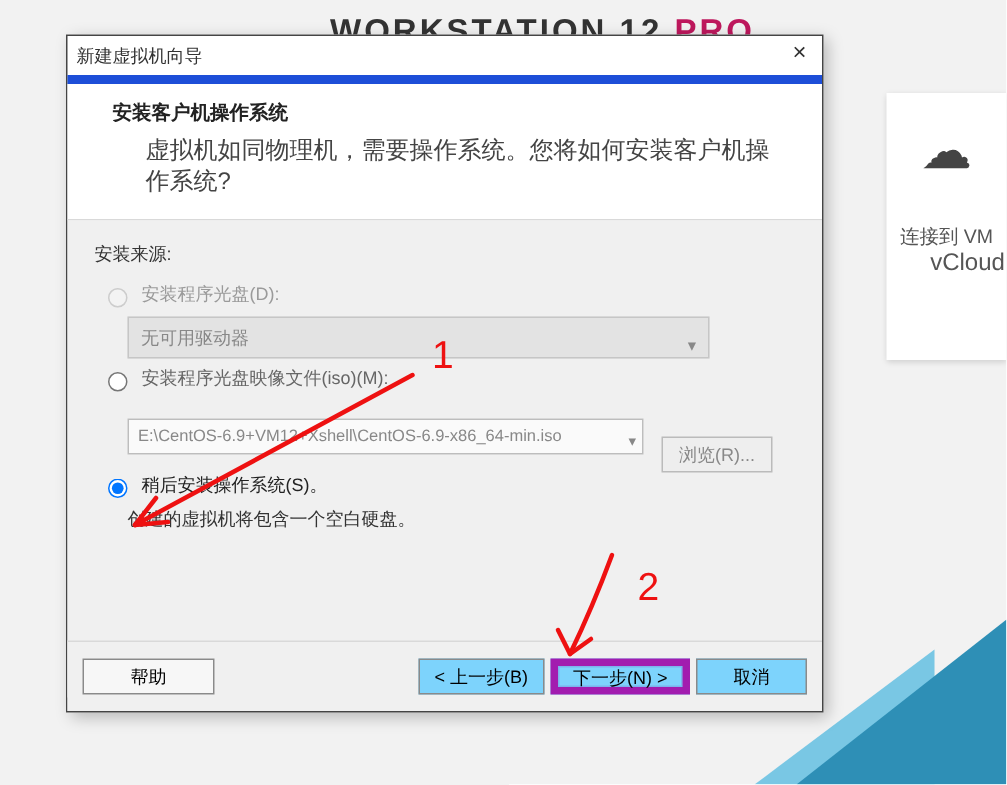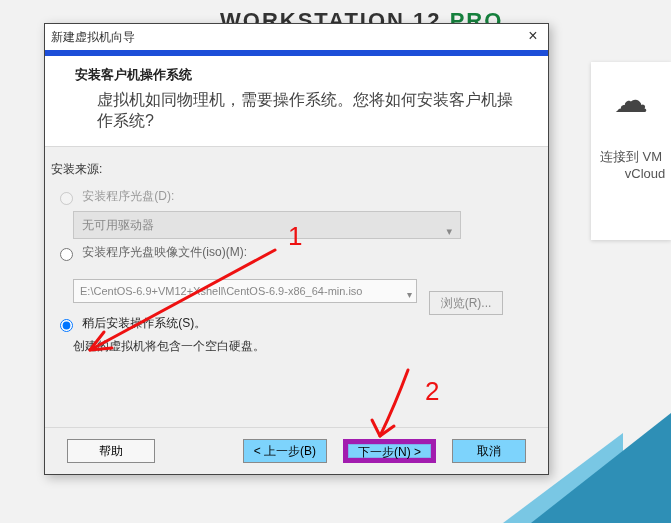--- a/index.html
+++ b/index.html
@@ -1,45 +1,45 @@
 <!DOCTYPE html>
 <html><head>
 <meta charset="utf-8">
 <style>
   html,body{margin:0;padding:0;font-family:"Microsoft YaHei","Segoe UI",Arial,sans-serif;font-size:12px;background:#fff;}
   .stage{position:relative;width:671px;height:523px;overflow:hidden;background:#f2f2f2;}
   .bg-title{position:absolute;top:8px;left:220px;color:#333;font-size:22px;font-weight:700;letter-spacing:2px;}
-  .bg-title .pro{color:#15803d;}
+  .bg-title .pro{color:#be185d;}
   .side-card{position:absolute;right:0;top:62px;width:80px;height:160px;background:#fff;box-shadow:0 1px 4px rgba(0,0,0,.15);text-align:center;padding-top:18px;color:#555;}
   .side-card .cloud{font-size:34px;color:#444;}
   .side-card .l1{margin-top:28px;font-size:13px;}
-  .side-card .l2{font-size:13px;margin-left:28px;}
+  .side-card .l2{font-size:16px;margin-left:28px;}
   .bg-tri{position:absolute;right:0;bottom:0;width:0;height:0;border-right:140px solid #2e8fb6;border-top:110px solid transparent;}
   .bg-tri2{position:absolute;right:48px;bottom:0;width:0;height:0;border-right:120px solid #64c0e2;border-top:90px solid transparent;opacity:.85;}
 
   .dialog{position:absolute;left:44px;top:23px;width:503px;height:450px;background:#fff;border:1px solid #444;box-shadow:3px 3px 10px rgba(0,0,0,.25);}
   .titlebar{height:26px;line-height:26px;padding:0 6px;border-bottom:6px solid #1d4ed8;font-size:12px;color:#333;position:relative;}
   .titlebar .close{position:absolute;right:6px;top:4px;width:18px;height:18px;line-height:16px;text-align:center;font-size:16px;color:#333;cursor:pointer;}
   .header{background:#fff;padding:10px 34px 14px 30px;border-bottom:1px solid #d9d9d9;}
   .header .h1{font-weight:700;font-size:13px;color:#222;}
   .header .h2{margin-top:6px;margin-left:22px;color:#444;font-size:16px;}
-  .body{background:#f0f0f0;padding:12px 18px 8px 6px;height:318px;box-sizing:border-box;position:relative;}
+  .body{background:#f0f0f0;padding:12px 18px 8px 18px;height:318px;box-sizing:border-box;position:relative;}
   .sect-label{color:#333;margin:2px 0 10px 0;}
   .opt{margin:6px 0 4px 4px;color:#666;}
   .opt input[type=radio]{vertical-align:middle;margin-right:6px;}
   .opt.disabled{color:#9a9a9a;}
   .dropdown{margin:6px 0 5px 22px;width:370px;height:26px;background:#e3e3e3;border:1px solid #c6c6c6;line-height:26px;padding:0 8px;color:#888;position:relative;}
   .dropdown .chev{position:absolute;right:8px;top:6px;color:#888;font-size:11px;}
   .row-iso{display:flex;align-items:center;margin:6px 0 0 22px;}
   .iso-box{width:330px;height:22px;border:1px solid #bdbdbd;background:#fafafa;color:#888;font-size:11px;padding:0 6px;line-height:22px;white-space:nowrap;overflow:hidden;position:relative;}
   .iso-box .chev{position:absolute;right:4px;top:4px;color:#888;font-size:10px;}
   .browse{margin-left:12px;width:74px;height:24px;background:#eee;border:1px solid #bbb;color:#888;font-size:12px;margin-top:24px;}
   .opt.sel{color:#222;margin-top:28px;}
   .hint{margin:6px 0 0 22px;color:#333;}
-  .footer{position:absolute;left:0;right:0;bottom:0;height:46px;border-top:1px solid #d9d9d9;background:#f0f0f0;display:flex;align-items:center;padding:0 22px;gap:12px;}
+  .footer{position:absolute;left:0;right:0;bottom:0;height:46px;border-top:1px solid #d9d9d9;background:#f0f0f0;display:flex;align-items:center;padding:0 10px;}
   .btn{height:24px;border:1px solid #8a8a8a;background:#7dd3fc;font-size:12px;padding:0 10px;min-width:74px;margin-left:4px;cursor:pointer;}
   .btn.help{min-width:88px;margin-left:0;margin-right:auto;background:#f7f7f7;}
   .btn.primary{border:5px solid #a21caf;box-shadow:0 0 0 1px #7db2ec inset;}
 
   .ann{position:absolute;pointer-events:none;}
   .red{stroke:#e11;fill:none;stroke-width:3;stroke-linecap:round;stroke-linejoin:round;}
   .redtxt{fill:#e11;font-size:26px;font-family:Arial;}
 </style>
 </head>
 <body>

